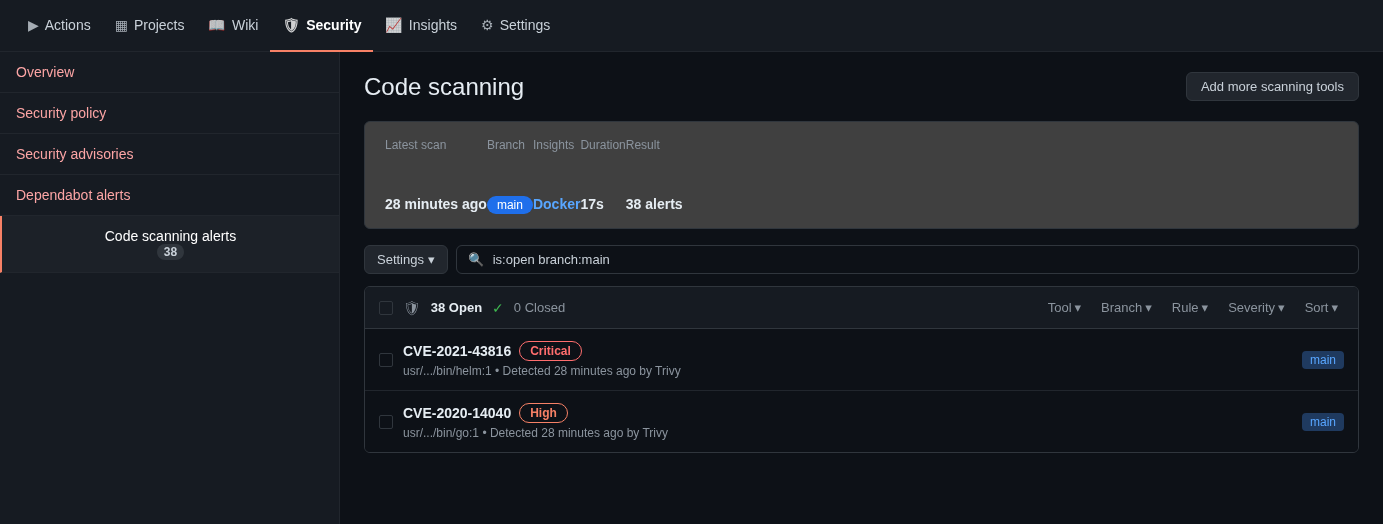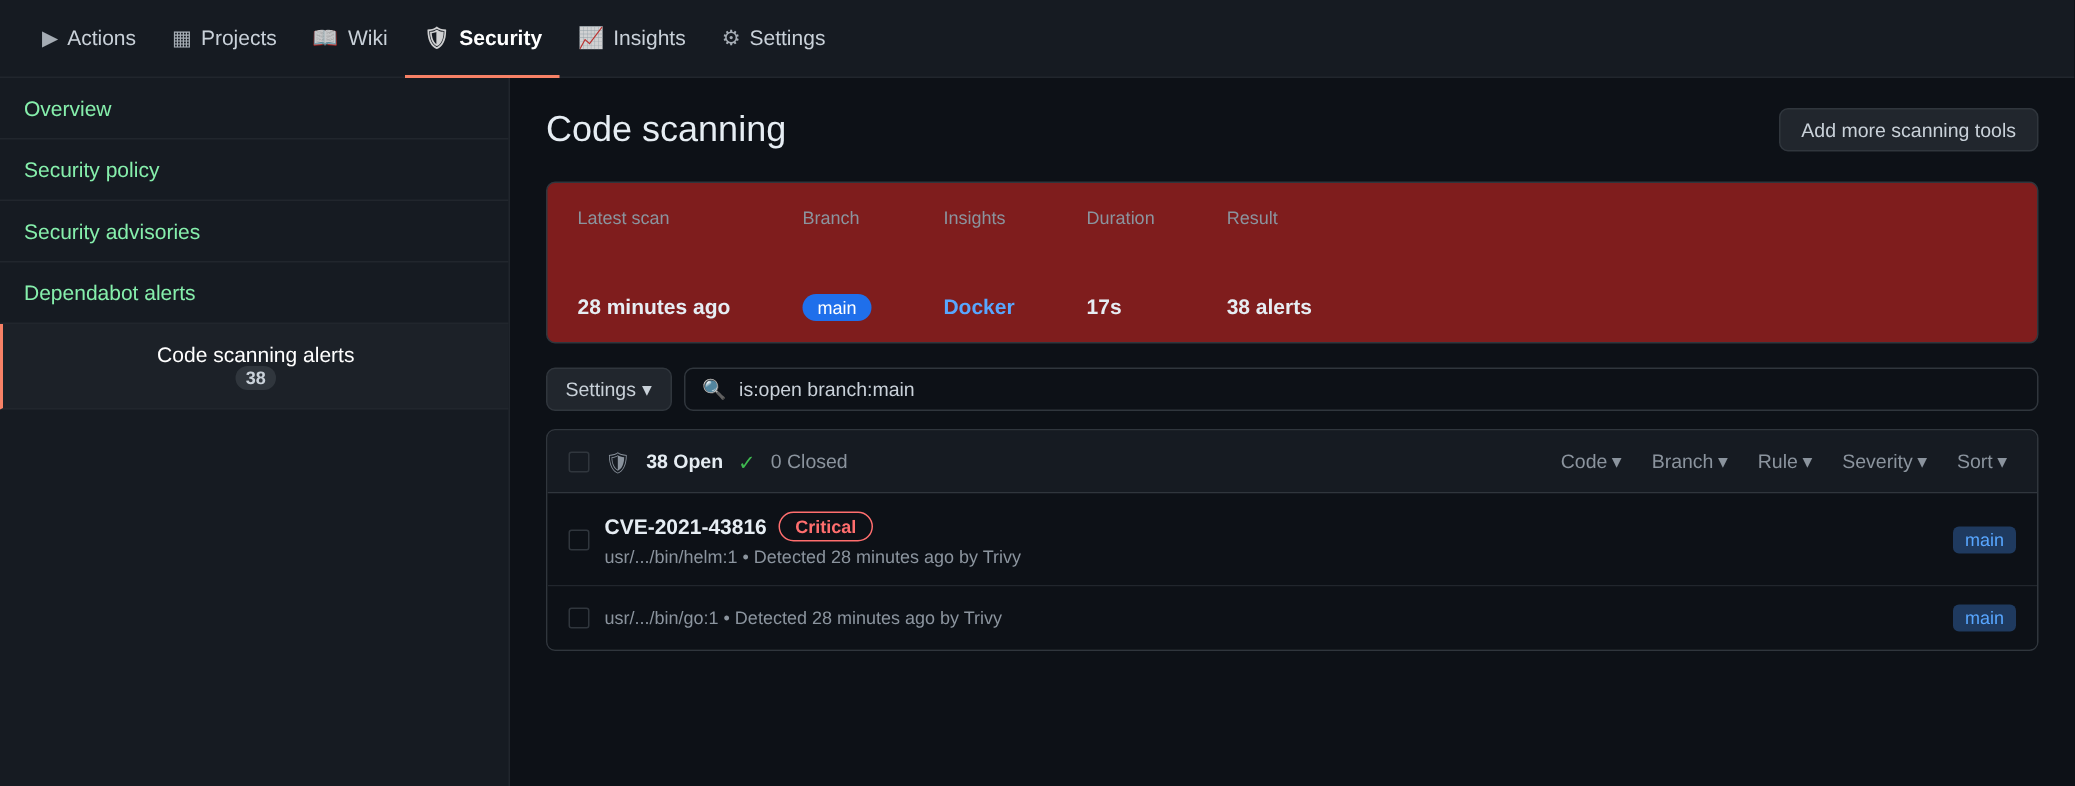--- a/index.html
+++ b/index.html
@@ -57,21 +57,21 @@
       background: #161b22;
       flex-shrink: 0;
     }
     .sidebar-item {
       display: flex;
       align-items: center;
       justify-content: space-between;
       padding: 12px 16px;
       cursor: pointer;
       border-bottom: 1px solid #21262d;
-      color: #86efac;
+      color: #fca5a5;
       font-size: 14px;
     }
     .sidebar-item.active {
       border-left: 2px solid #f78166;
       background: #1c2128;
       color: #fff;
       flex-direction: column;
     }
     .sidebar-badge {
       background: #30363d;
@@ -110,23 +110,22 @@
       font-size: 13px;
     }
 
     
     .scan-card {
       border: 1px solid #30363d;
       border-radius: 6px;
       padding: 16px 20px;
       margin-bottom: 16px;
       display: flex;
-      gap: 48px;
       align-items: flex-end;
-      background: #7f1d1d;
+      background: #404040;
     }
     .scan-field label {
       display: block;
       font-size: 12px;
       color: #8b949e;
       margin-bottom: 4px;
     }
     .scan-field .value {
       font-size: 14px;
       font-weight: 600;
@@ -400,21 +399,21 @@
       <div class="alerts-header">
         <div class="alerts-header-left">
           <div class="master-checkbox"></div>
           <span style="color:#8b949e;">🛡</span>
           <span class="open-count">38 Open</span>
           <span class="check-icon">✓</span>
           <span class="closed-count">0 Closed</span>
         </div>
         <div class="alerts-header-right">
           <button class="header-btn">
-            <span>Code</span>
+            <span>Tool</span>
             <span>▾</span>
           </button>
           <button class="header-btn">
             <span>Branch</span>
             <span>▾</span>
           </button>
           <button class="header-btn">
             <span>Rule</span>
             <span>▾</span>
           </button>
@@ -437,20 +436,24 @@
             <span class="severity-badge severity-critical">Critical</span>
           </div>
           <div class="alert-meta">usr/.../bin/helm:1 • Detected 28 minutes ago by Trivy</div>
         </div>
         <span class="main-badge">main</span>
       </div>
 
       <div class="alert-row">
         <div class="checkbox-placeholder"></div>
         <div class="alert-content">
+          <div class="alert-title">
+            <span>CVE-2020-14040</span>
+            <span class="severity-badge severity-high">High</span>
+          </div>
           <div class="alert-meta">usr/.../bin/go:1 • Detected 28 minutes ago by Trivy</div>
         </div>
         <span class="main-badge">main</span>
       </div>
     </div>
 
   </main>
 </div>
 
 </body></html>

